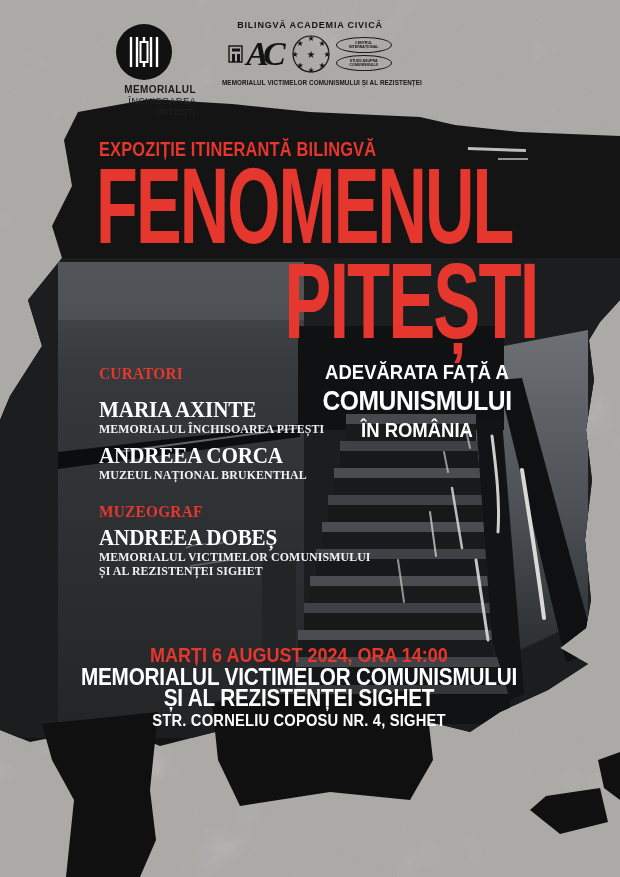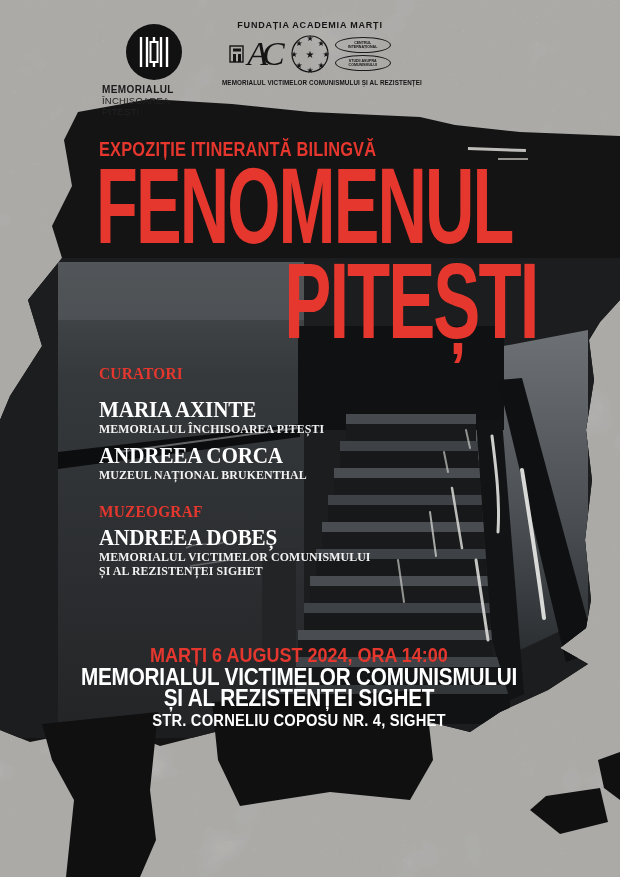--- a/index.html
+++ b/index.html
@@ -2,29 +2,29 @@
 <html><head>
 <meta charset="utf-8">
 <style>
   html,body{margin:0;padding:0;background:#555;}
   .poster{position:relative;width:620px;height:877px;margin:0 auto;overflow:hidden;
           font-family:"Liberation Sans",sans-serif;background:#e9e7e3;}
   .abs{position:absolute;}
   svg.bg{position:absolute;left:0;top:0;width:620px;height:877px;display:block;}
 
   
-  .logo-pitesti{left:102px;top:24px;width:104px;text-align:left;color:#1a1a1a;}
+  .logo-pitesti{left:92px;top:24px;width:104px;text-align:right;color:#1a1a1a;}
   .logo-pitesti .circle{width:56px;height:56px;border-radius:50%;background:#111;margin:0 auto 4px;
                         display:flex;align-items:center;justify-content:center;}
   .logo-pitesti .l1{font-size:10px;font-weight:bold;letter-spacing:.4px;}
   .logo-pitesti .l2{font-size:9.5px;letter-spacing:.2px;color:#222;}
   .logo-civica{left:222px;top:20px;width:176px;text-align:center;color:#141414;}
   .logo-civica .t{font-size:9px;font-weight:bold;letter-spacing:.8px;white-space:nowrap;}
   .logo-civica .row{display:flex;align-items:center;justify-content:center;gap:3px;height:46px;margin-top:1px;}
-  .logo-civica .mono{font-family:"Liberation Serif",serif;font-style:italic;font-weight:normal;
+  .logo-civica .mono{font-family:"Liberation Serif",serif;font-style:italic;font-weight:bold;
                      font-size:34px;line-height:34px;letter-spacing:-6px;padding-right:6px;}
   .badge{border:1px solid #1a1a1a;border-radius:50%;font-size:3.6px;line-height:4px;font-weight:bold;
          padding:3px 4px;text-align:center;max-width:46px;}
   .logo-civica .b{font-size:6.3px;font-weight:bold;letter-spacing:.1px;white-space:nowrap;margin-top:2px;}
   .logo-brukenthal{left:413px;top:32px;width:170px;text-align:left;color:#111;}
   .logo-brukenthal .mark{font-size:46px;line-height:40px;font-weight:bold;letter-spacing:-3px;
                          transform:scaleY(1.05);transform-origin:left top;}
   .logo-brukenthal .sub{font-family:"Liberation Serif",serif;font-size:10.5px;color:#1c1c1c;margin-top:4px;letter-spacing:.2px;}
 
   
@@ -173,21 +173,21 @@
         <rect x="13.5" y="7" width="7" height="20" fill="none" stroke="#fff" stroke-width="2"></rect>
         <line x1="17" y1="2" x2="17" y2="7" stroke="#fff" stroke-width="2.4"></line>
         <line x1="17" y1="27" x2="17" y2="32" stroke="#fff" stroke-width="2.4"></line>
       </svg>
     </div>
     <div class="l1">MEMORIALUL</div>
     <div class="l2">ÎNCHISOAREA PITEȘTI</div>
   </div>
 
   <div class="abs logo-civica">
-    <div class="t">FUNDAȚIA ACADEMIA MARȚI</div>
+    <div class="t">BILINGVĂ ACADEMIA CIVICĂ</div>
     <div class="row">
       <svg width="15" height="18" viewBox="0 0 15 18">
         <rect x="1" y="1" width="13" height="16" fill="none" stroke="#141414" stroke-width="1.4"></rect>
         <rect x="4" y="9" width="3" height="8" fill="#141414"></rect>
         <rect x="9" y="9" width="3" height="8" fill="#141414"></rect>
         <rect x="4" y="3.5" width="8" height="3" fill="#141414"></rect>
       </svg>
       <div class="mono">AC</div>
       <svg width="44" height="44" viewBox="0 0 44 44">
         <circle cx="22" cy="22" r="18" fill="none" stroke="#141414" stroke-width="1.2"></circle>
@@ -209,20 +209,25 @@
       </div>
     </div>
     <div class="b">MEMORIALUL VICTIMELOR COMUNISMULUI ȘI AL REZISTENȚEI</div>
   </div>
 
 
   <div class="abs kicker">EXPOZIȚIE ITINERANTĂ BILINGVĂ</div>
   <div class="abs title1">FENOMENUL</div>
   <div class="abs title2">PITEȘTI</div>
 
+  <div class="abs tagline">
+    <div class="l1">ADEVĂRATA FAȚĂ A</div>
+    <div class="l2">COMUNISMULUI</div>
+    <div class="l3">ÎN ROMÂNIA</div>
+  </div>
 
   <div class="abs credits">
     <div class="label">CURATORI</div>
     <div class="gap14"></div>
     <div class="name">MARIA AXINTE</div>
     <div class="affil">MEMORIALUL ÎNCHISOAREA PITEȘTI</div>
     <div class="gap8"></div>
     <div class="name">ANDREEA CORCA</div>
     <div class="affil">MUZEUL NAȚIONAL BRUKENTHAL</div>
     <div class="gap20"></div>

